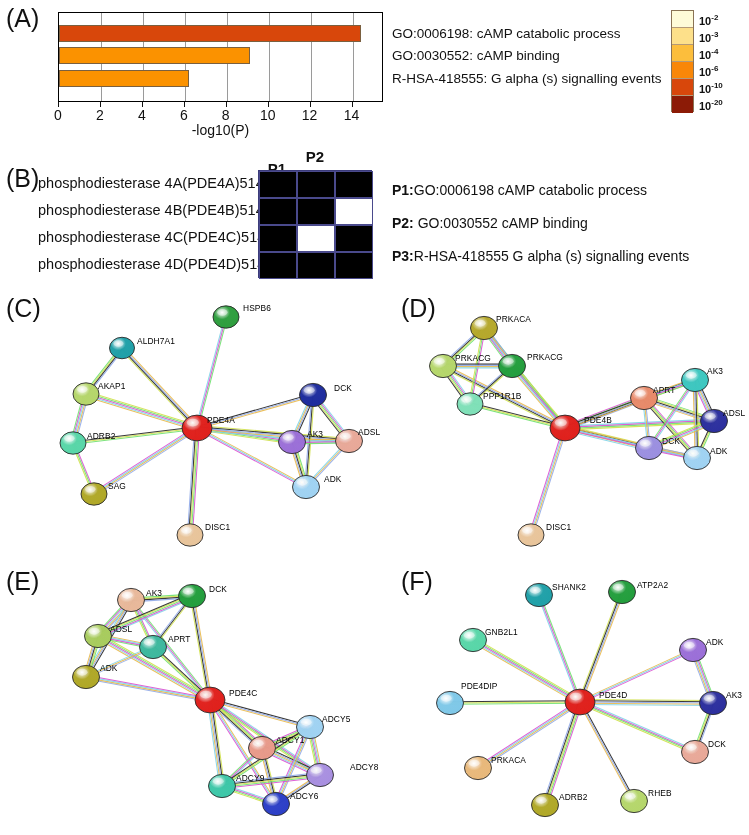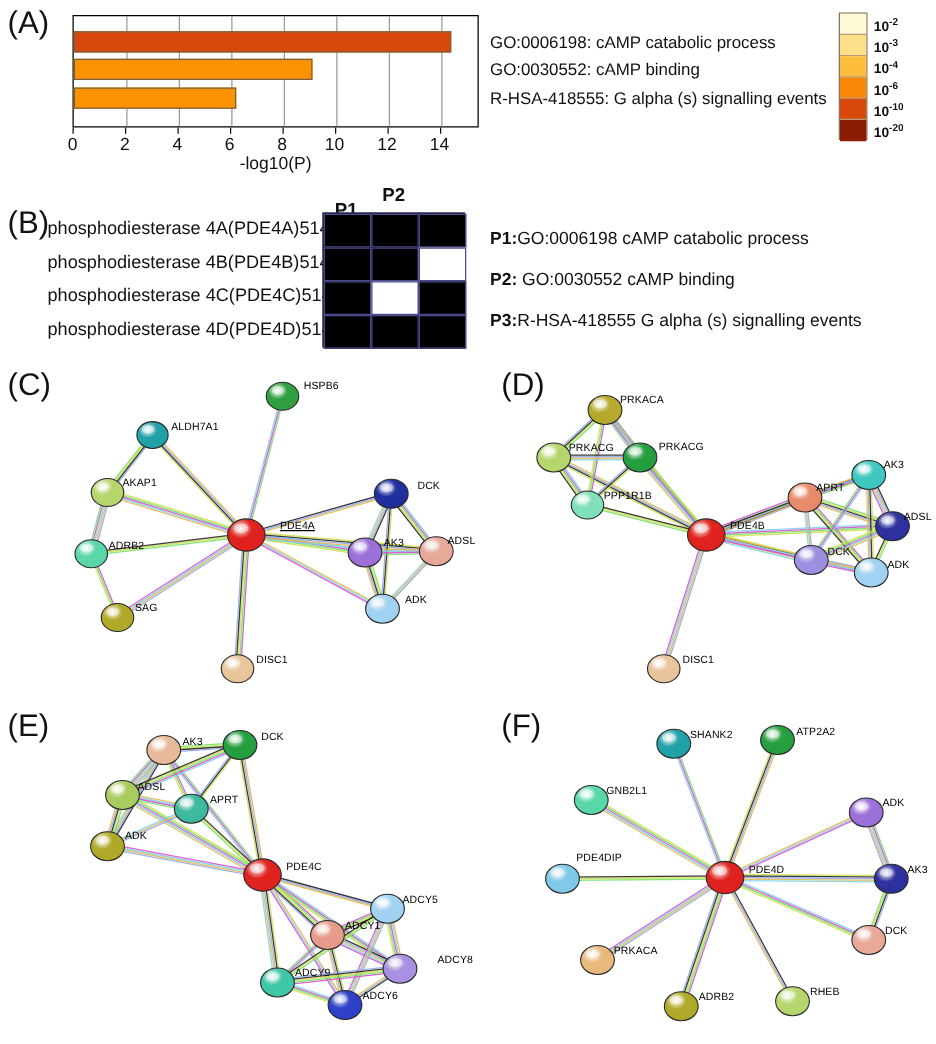--- a/index.html
+++ b/index.html
@@ -319,21 +319,21 @@
         <ellipse cx="349" cy="151" rx="13.5" ry="11.61" fill="url(#g_c_ADSL)" stroke="#2b2b2b" stroke-width="0.9">
           <title>ADSL</title>
         </ellipse>
         <ellipse cx="345.22" cy="146.14" rx="5.4" ry="3.5100000000000002" fill="#ffffff" opacity="0.45"></ellipse>
         <ellipse cx="306" cy="197" rx="13.5" ry="11.61" fill="url(#g_c_ADK)" stroke="#2b2b2b" stroke-width="0.9">
           <title>ADK</title>
         </ellipse>
         <ellipse cx="302.22" cy="192.14" rx="5.4" ry="3.5100000000000002" fill="#ffffff" opacity="0.45"></ellipse>
       </g>
     </svg>
-    <div class="nodelabel" style="left: 224px; top: 125px; text-decoration: underline;">PDE4A</div>
+    <div class="nodelabel" style="left: 207px; top: 125px;">PDE4A</div>
     <div class="nodelabel" style="left: 243px; top: 13px;">HSPB6</div>
     <div class="nodelabel" style="left: 137px; top: 46px;">ALDH7A1</div>
     <div class="nodelabel" style="left: 98px; top: 91px;">AKAP1</div>
     <div class="nodelabel" style="left: 87px; top: 141px;">ADRB2</div>
     <div class="nodelabel" style="left: 108px; top: 191px;">SAG</div>
     <div class="nodelabel" style="left: 205px; top: 232px;">DISC1</div>
     <div class="nodelabel" style="left: 334px; top: 93px;">DCK</div>
     <div class="nodelabel" style="left: 307px; top: 139px;">AK3</div>
     <div class="nodelabel" style="left: 358px; top: 137px;">ADSL</div>
     <div class="nodelabel" style="left: 324px; top: 184px;">ADK</div>

